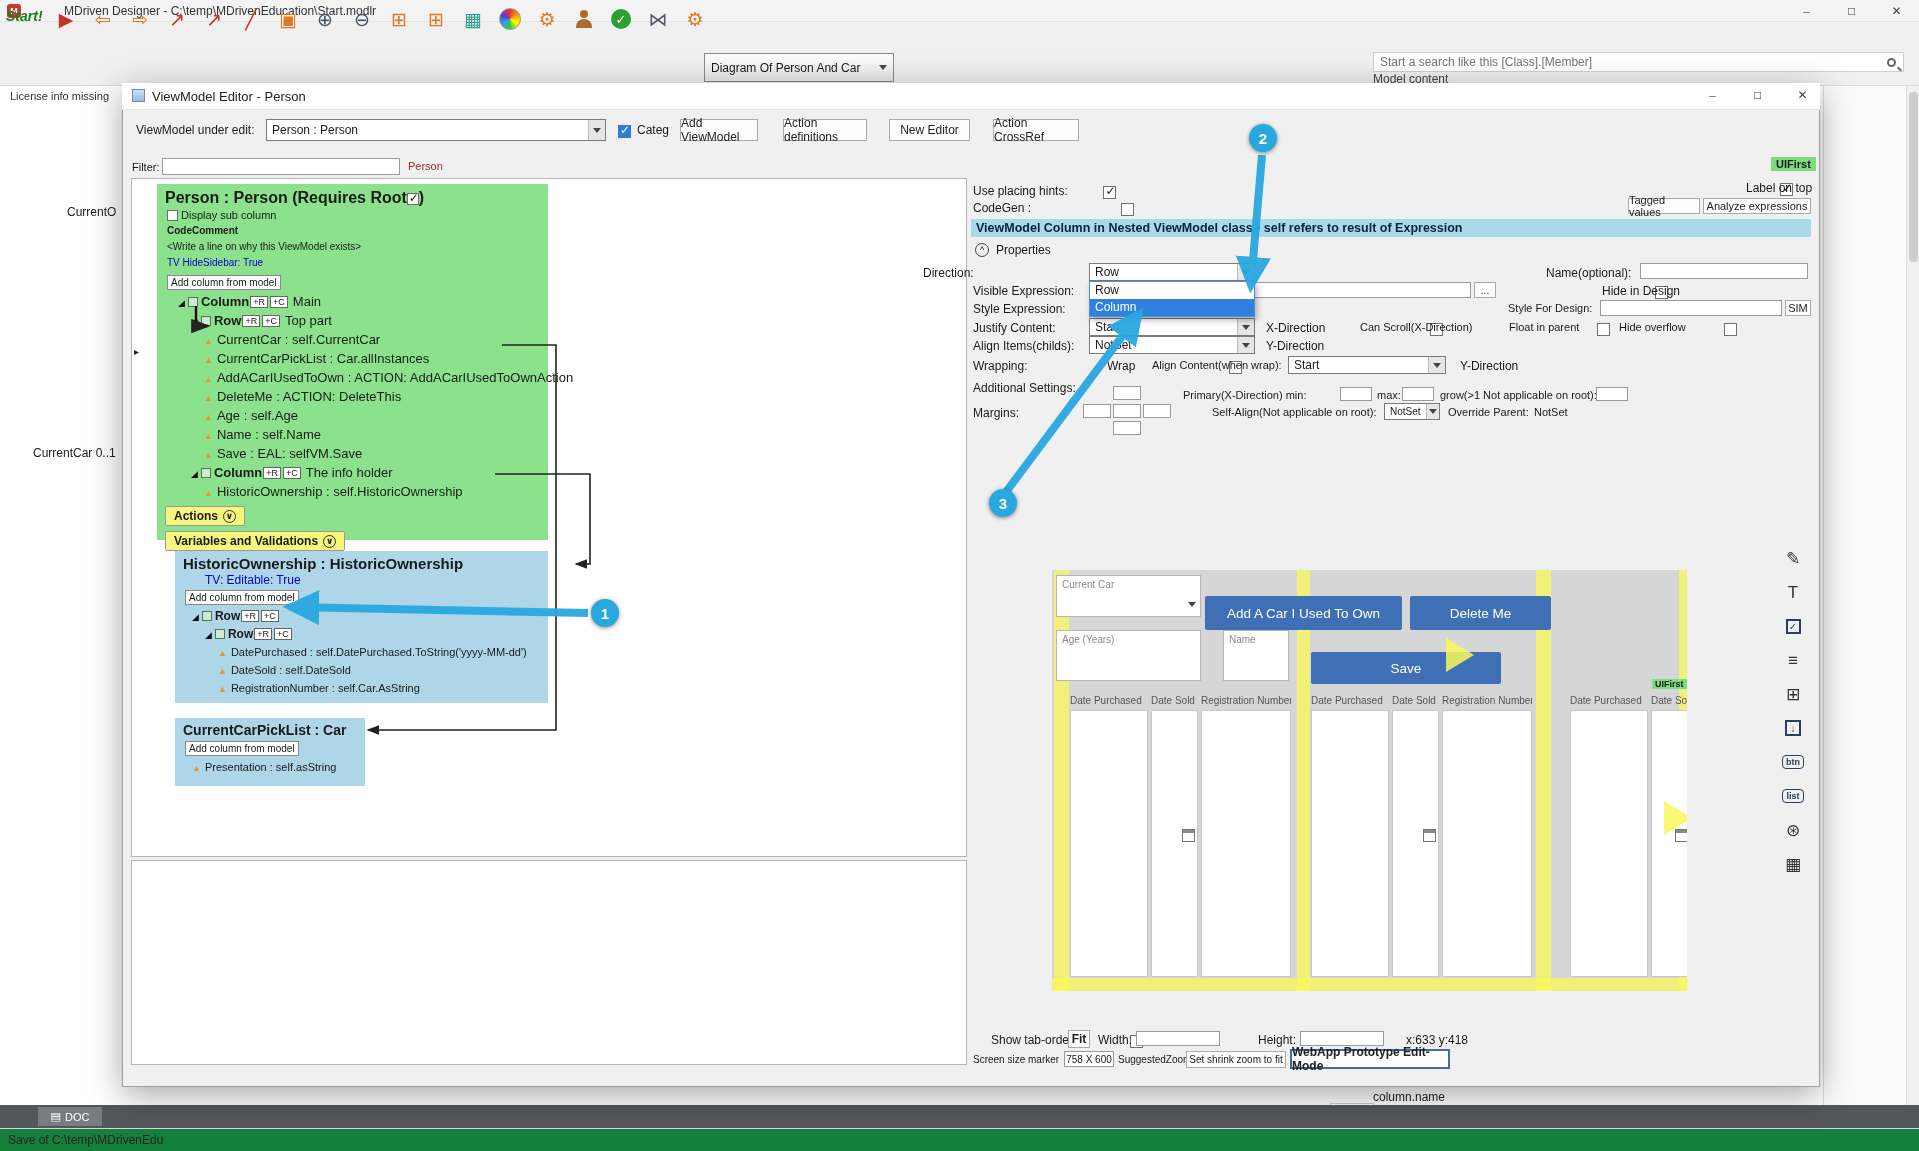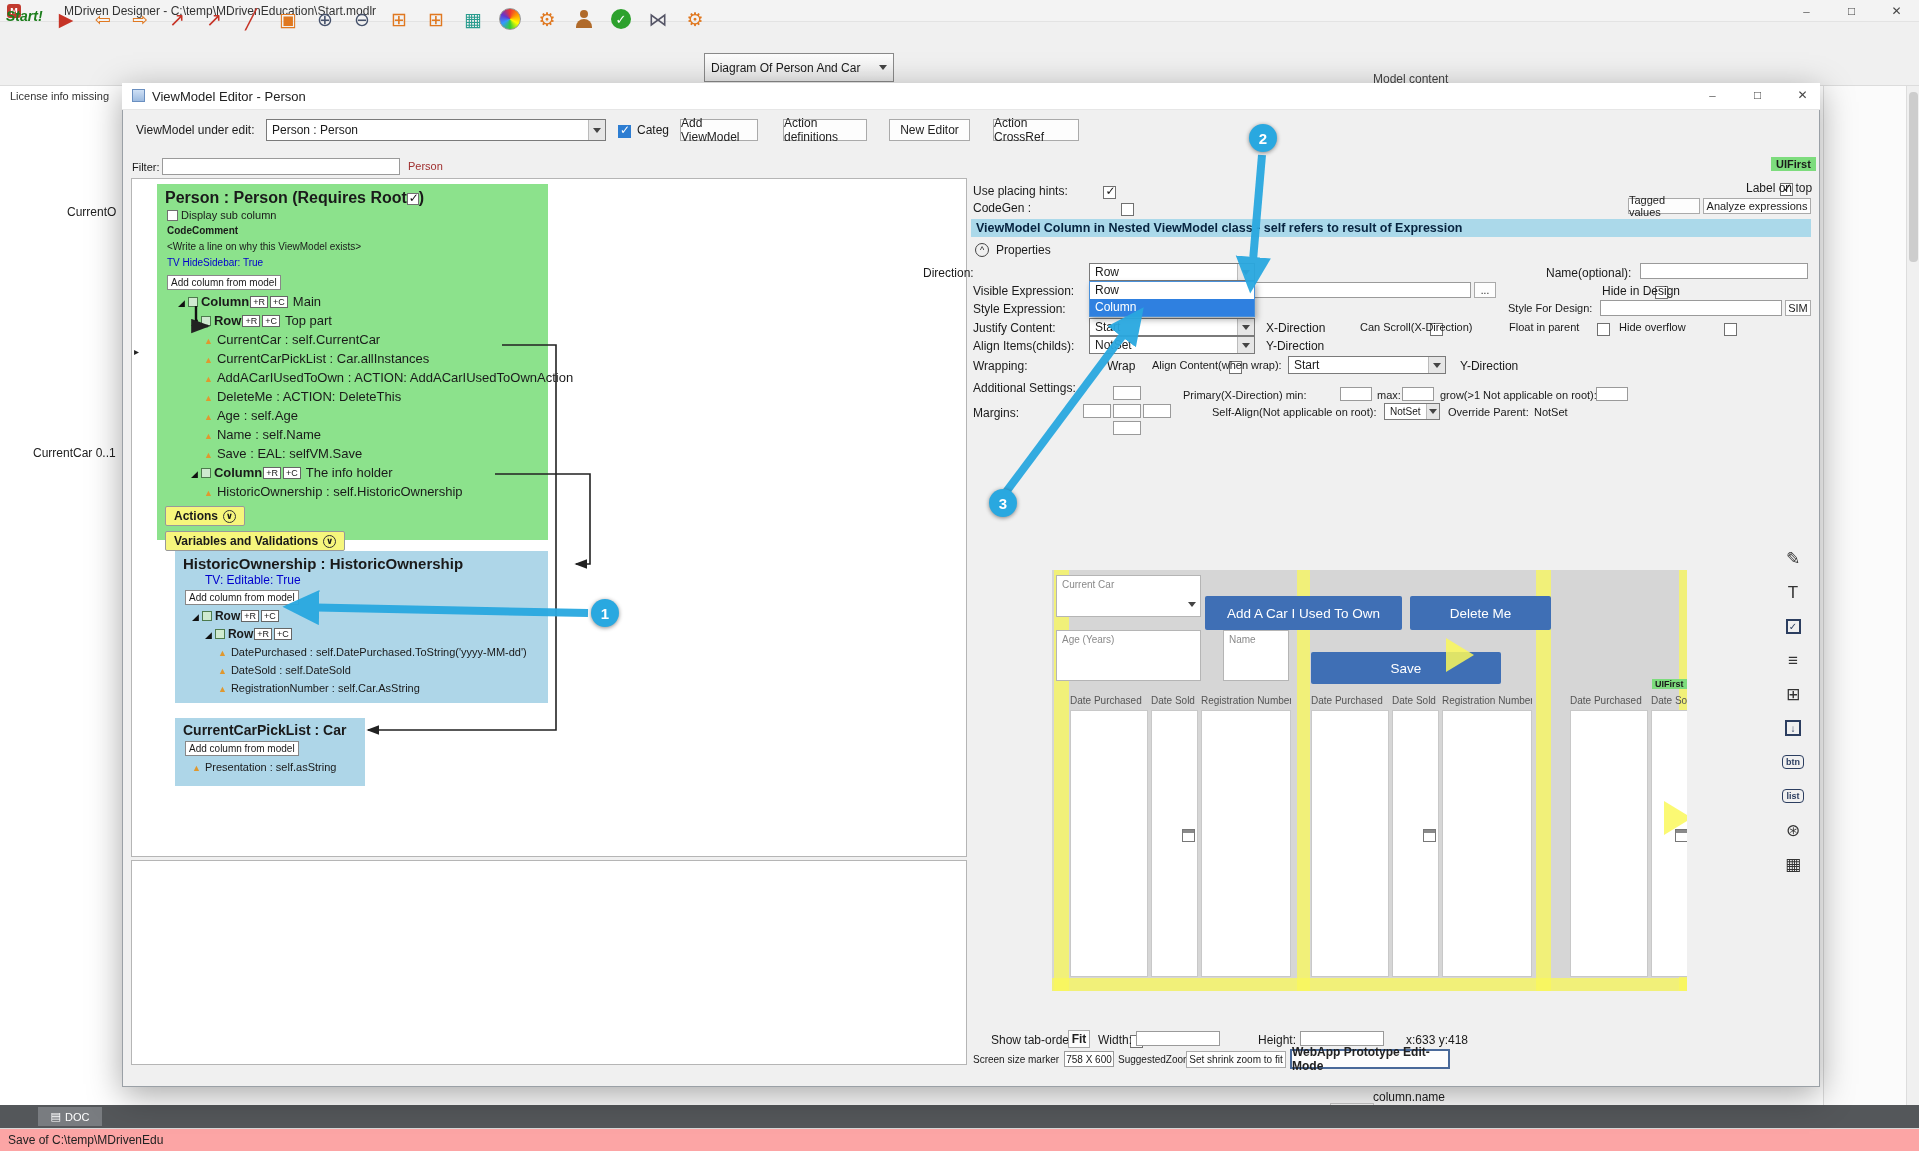--- a/index.html
+++ b/index.html
@@ -51,21 +51,21 @@
   .bg-label{font-size:12px;color:#222;}
   .rightpanelbg{left:1823px;top:86px;width:83px;height:1019px;background:#fbfbfb;border-left:1px solid #ddd;}
   .vscroll{left:1906px;top:86px;width:13px;height:1019px;background:#f0f0f0;border-left:1px solid #ddd;}
   .vscroll .thumb{position:absolute;left:2px;top:6px;width:9px;height:170px;background:#cdcdcd;border-radius:4px;}
   .colname{left:1373px;top:1090px;font-size:12px;color:#222;border-bottom:1px solid #b91c1c;padding-bottom:1px;}
   .chevpanel{left:1330px;top:1103px;width:44px;height:24px;background:#fff;border:1px solid #ccc;
     font-size:12px;color:#555;text-align:center;line-height:22px;}
   .dockbar{left:0;top:1105px;width:1919px;height:23px;background:#54575a;}
   .doctab{left:38px;top:1107px;width:64px;height:19px;background:#797c80;color:#fff;font-size:11px;
     display:flex;align-items:center;justify-content:center;gap:4px;}
-  .statusbar{left:0;top:1128px;width:1919px;height:23px;background:#fca5a5;border-top:1px solid #d8d8d8;
+  .statusbar{left:0;top:1128px;width:1919px;height:23px;background:#15803d;border-top:1px solid #d8d8d8;
     font-size:12px;color:#222;display:flex;align-items:center;padding-left:8px;}
   
   .dialog{left:122px;top:83px;width:1698px;height:1004px;background:#f0f0f0;border:1px solid #9aa0a6;
     box-shadow:0 8px 32px rgba(0,0,0,.35);z-index:10;}
   .dlg-titlebar{left:122px;top:83px;width:1698px;height:27px;background:#ffffff;border-bottom:1px solid #e6e6e6;z-index:11;}
   .dlg-icon{left:132px;top:89px;width:13px;height:13px;border:1px solid #6a8fc0;background:linear-gradient(#cfe0f5,#9dbbe0);z-index:12;}
   .dlg-title{left:152px;top:89px;font-size:13px;color:#222;z-index:12;}
   .dlg-btns{left:1690px;top:84px;display:flex;z-index:12;}
   .zi{z-index:12;}
   .btn{background:#fdfdfd;border:1px solid #aaaaaa;font-size:12px;color:#222;display:flex;align-items:center;justify-content:center;}
@@ -210,20 +210,24 @@
       <div class="icbtn">
         <span class="ic-g" style="color:#556">⋈</span>
       </div>
       <div class="icbtn">
         <span class="ic-g" style="color:#e07820">⚙</span>
       </div>
     </div>
   <div class="abs maincombo">
     <span>Diagram Of Person And Car</span>
     <span class="combo-arrow"></span>
+  </div>
+  <div class="abs searchbox">
+    <input class="si" placeholder="Start a search like this [Class].[Member]" style="">
+    <span class="mag"></span>
   </div>
   <div class="abs modelcontent">Model content</div>
 
   <div class="abs canvas"></div>
   <div class="abs licenseinfo">License info missing</div>
   <div class="abs bg-label" style="left:67px;top:205px;">CurrentO</div>
   <div class="abs bg-label" style="left:33px;top:446px;">CurrentCar 0..1</div>
   <div class="abs rightpanelbg"></div>
   <div class="abs vscroll">
       <div class="thumb"></div>

